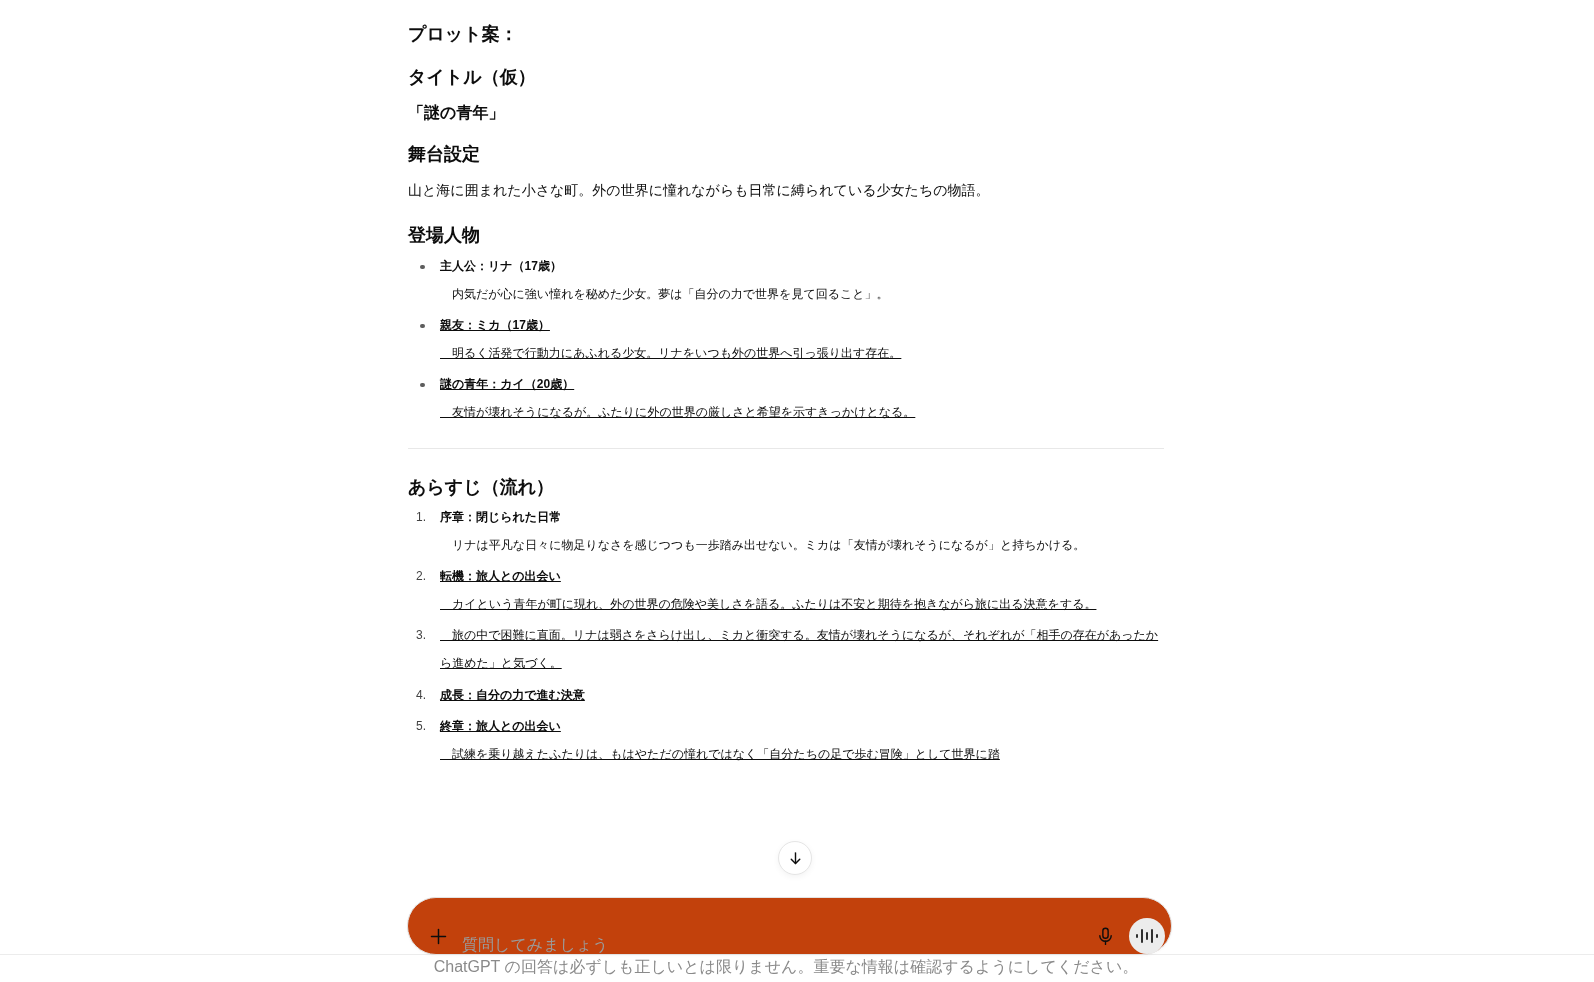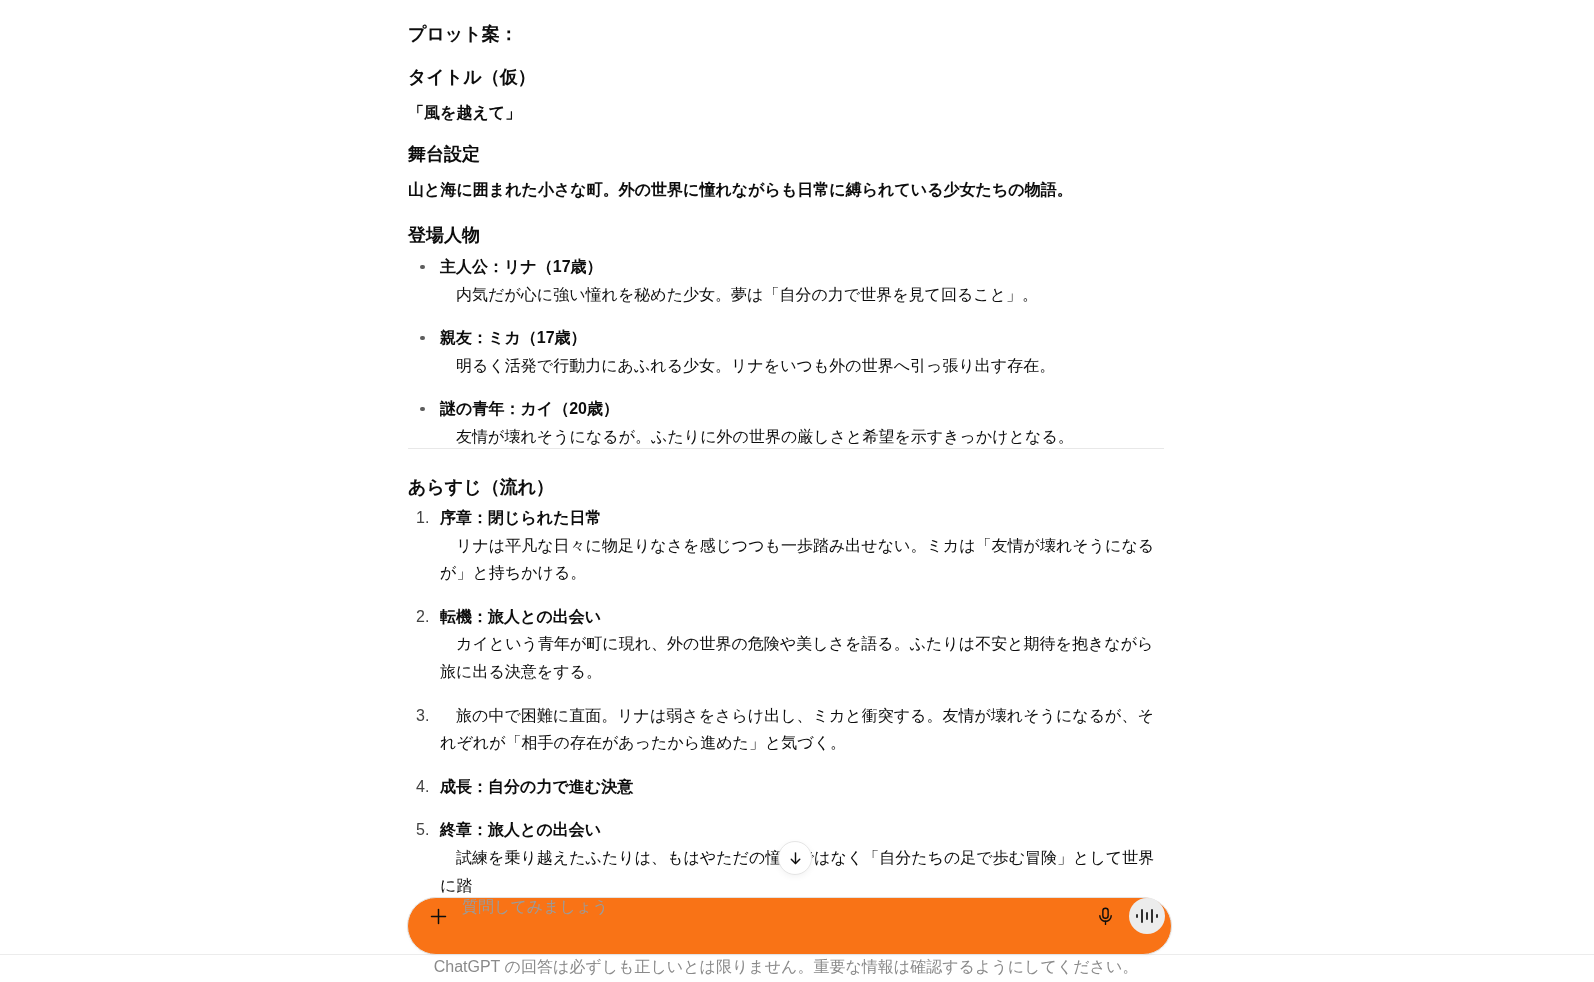--- a/index.html
+++ b/index.html
@@ -4,46 +4,46 @@
 <style>
   * { margin:0; padding:0; box-sizing:border-box; }
   html,body { width:1594px; height:982px; background:#ffffff; overflow:hidden;
     font-family:"Liberation Sans","DejaVu Sans",sans-serif; color:#0d0d0d; }
   .page { position:relative; width:1594px; height:725px; }
 
   
   .block { position:absolute; left:408px; width:756px; }
   h3.md-h3 { font-size:18px; line-height:20px; font-weight:700; color:#0d0d0d; }
   .p-bold { font-size:16px; line-height:18px; font-weight:700; }
-  .p-body { font-size:16px; line-height:24px; font-weight:700; }
+  .p-body { font-size:14px; line-height:24px; font-weight:400; }
 
   ul.chars, ol.syn { list-style:none; }
-  ul.chars li, ol.syn li { position:relative; padding-left:32px; font-size:16px; line-height:27.6px; }
-  ol.syn li + li, ul.chars li + li { margin-top:16px; }
+  ul.chars li, ol.syn li { position:relative; padding-left:32px; font-size:12px; line-height:27.6px; }
+  ol.syn li + li, ul.chars li + li { margin-top:4px;text-decoration:underline; }
   .bullet-dot { position:absolute; left:12px; top:11.5px; width:4.5px; height:4.5px;
     border-radius:50%; background:#5d5d5d; }
   .num { position:absolute; left:8px; top:0; color:#424242; font-weight:400; }
   .li-title { font-weight:700; display:block; }
   .li-desc { margin:0; font-weight:400; }
 
   .divider { position:absolute; left:408px; width:756px; height:1px; background:#e8e8e8; border:none; }
 
   
   .scroll-btn { position:absolute; left:778px; top:841px; width:34px; height:34px;
     border-radius:50%; background:#ffffff; border:1px solid #e5e5e5;
     box-shadow:0 2px 6px rgba(0,0,0,0.05); display:flex; align-items:center;
     justify-content:center; cursor:pointer; z-index:5; }
 
   
   .bottom-line { position:absolute; left:0; top:954px; width:1594px; height:1px;
     background:#ececec; z-index:1; }
   .composer { position:absolute; left:407px; top:897px; width:765px; height:58px;
-    background:#f97316; border:1px solid #e3e3e3; border-radius:29px;
-    box-shadow:0 1px 3px rgba(0,0,0,0.03); display:flex; align-items:flex-start;
-    padding:0 6px 6px 12px; z-index:4; }
+    background:#c2410c; border:1px solid #e3e3e3; border-radius:29px;
+    box-shadow:0 1px 3px rgba(0,0,0,0.03); display:flex; align-items:flex-end;
+    padding:0 6px 0 12px; z-index:4; }
   .icon-btn { width:36px; height:36px; border:none; background:transparent; border-radius:50%;
     display:flex; align-items:center; justify-content:center; cursor:pointer; flex:0 0 auto; }
   .composer input { flex:1 1 auto; border:none; outline:none; background:transparent;
     font-size:16px; color:#0d0d0d; margin-left:6px;
     font-family:"Liberation Sans","DejaVu Sans",sans-serif; }
   .composer input::placeholder { color:#9b9b9b; opacity:1; }
   .voice-btn { width:36px; height:36px; border:none; border-radius:50%; background:#ececec;
     display:flex; align-items:center; justify-content:center; gap:2.5px; cursor:pointer;
     flex:0 0 auto; margin-left:6px; }
   .voice-bar { width:2.6px; border-radius:2px; background:#2f2f2f; }
@@ -54,21 +54,21 @@
 
   svg { display:block; }
 </style>
 </head>
 <body>
 
 <div class="page">
 
   <h3 class="md-h3 block" style="top:24px">プロット案：</h3>
   <h3 class="md-h3 block" style="top:67px">タイトル（仮）</h3>
-  <p class="p-bold block" style="top:104px">「風を越えて」</p>
+  <p class="p-bold block" style="top:104px">「謎の青年」</p>
   <h3 class="md-h3 block" style="top:144px">舞台設定</h3>
   <p class="p-body block" style="top:178px">山と海に囲まれた小さな町。外の世界に憧れながらも日常に縛られている少女たちの物語。</p>
   <h3 class="md-h3 block" style="top:225px">登場人物</h3>
 
   <ul class="chars block" style="top:253px">
     <li>
       <span class="bullet-dot"></span>
       <span class="li-title">主人公：リナ（17歳）</span>
       <p class="li-desc">　内気だが心に強い憧れを秘めた少女。夢は「自分の力で世界を見て回ること」。</p>
     </li>

